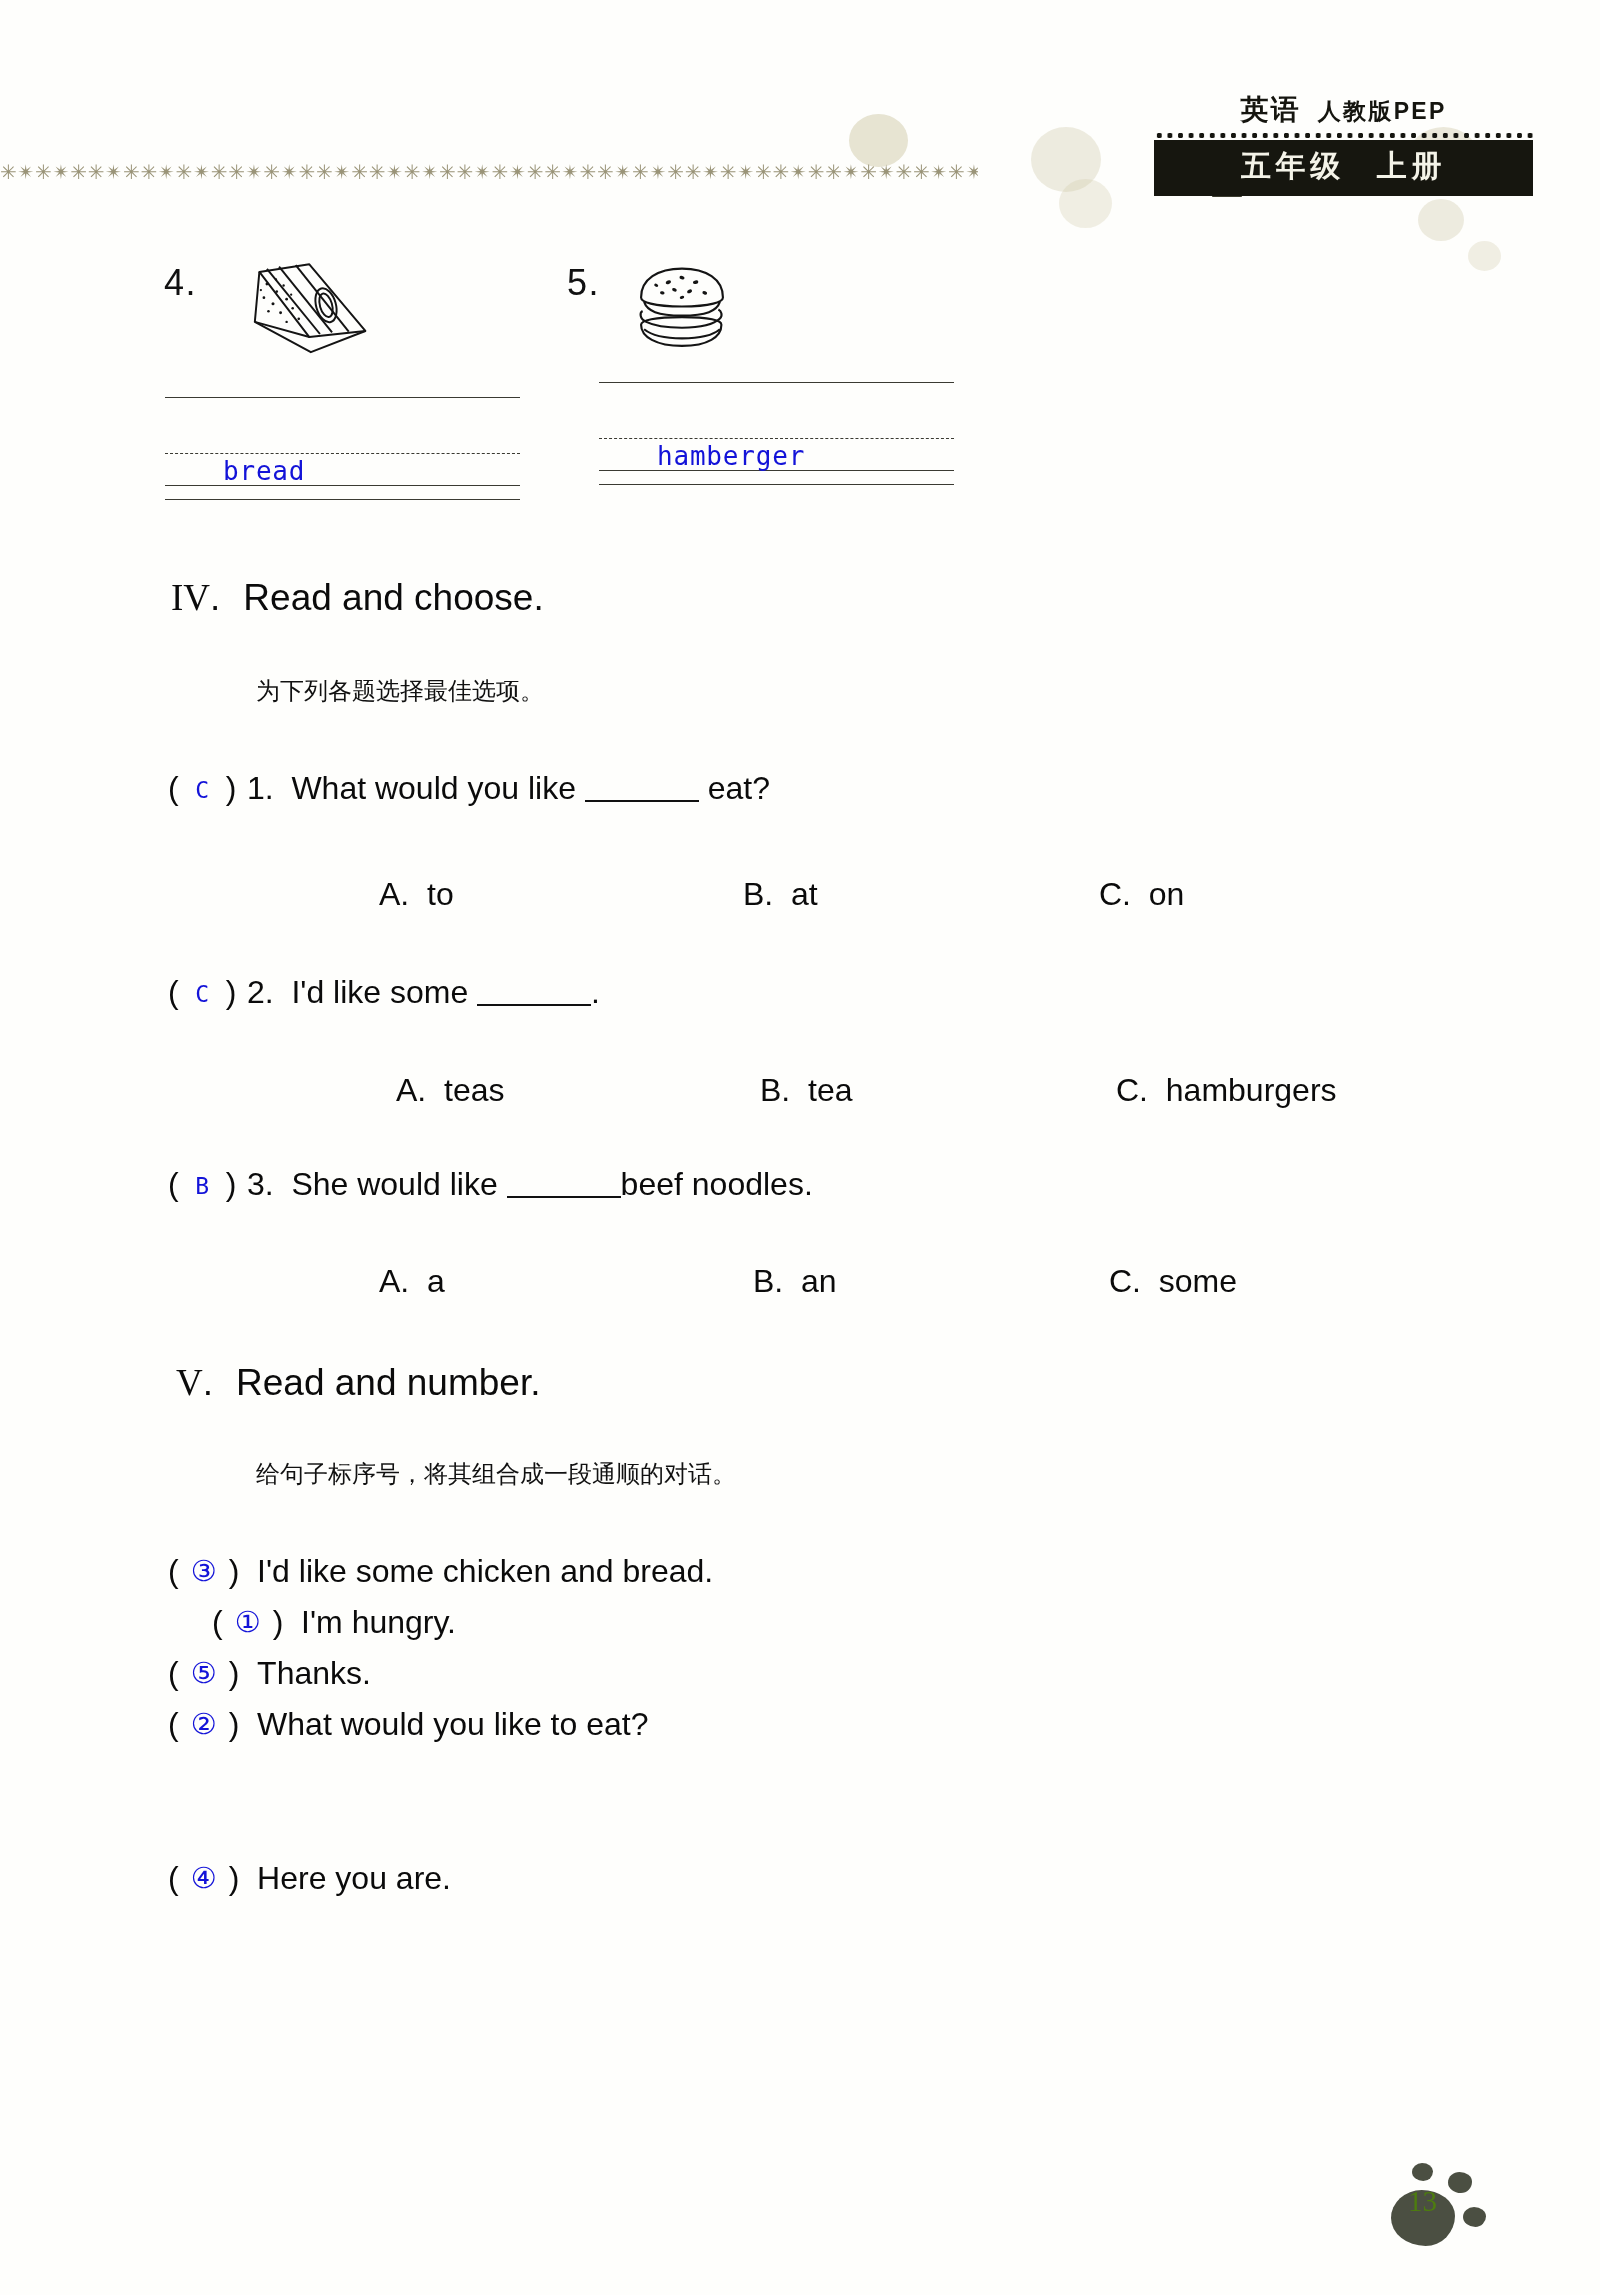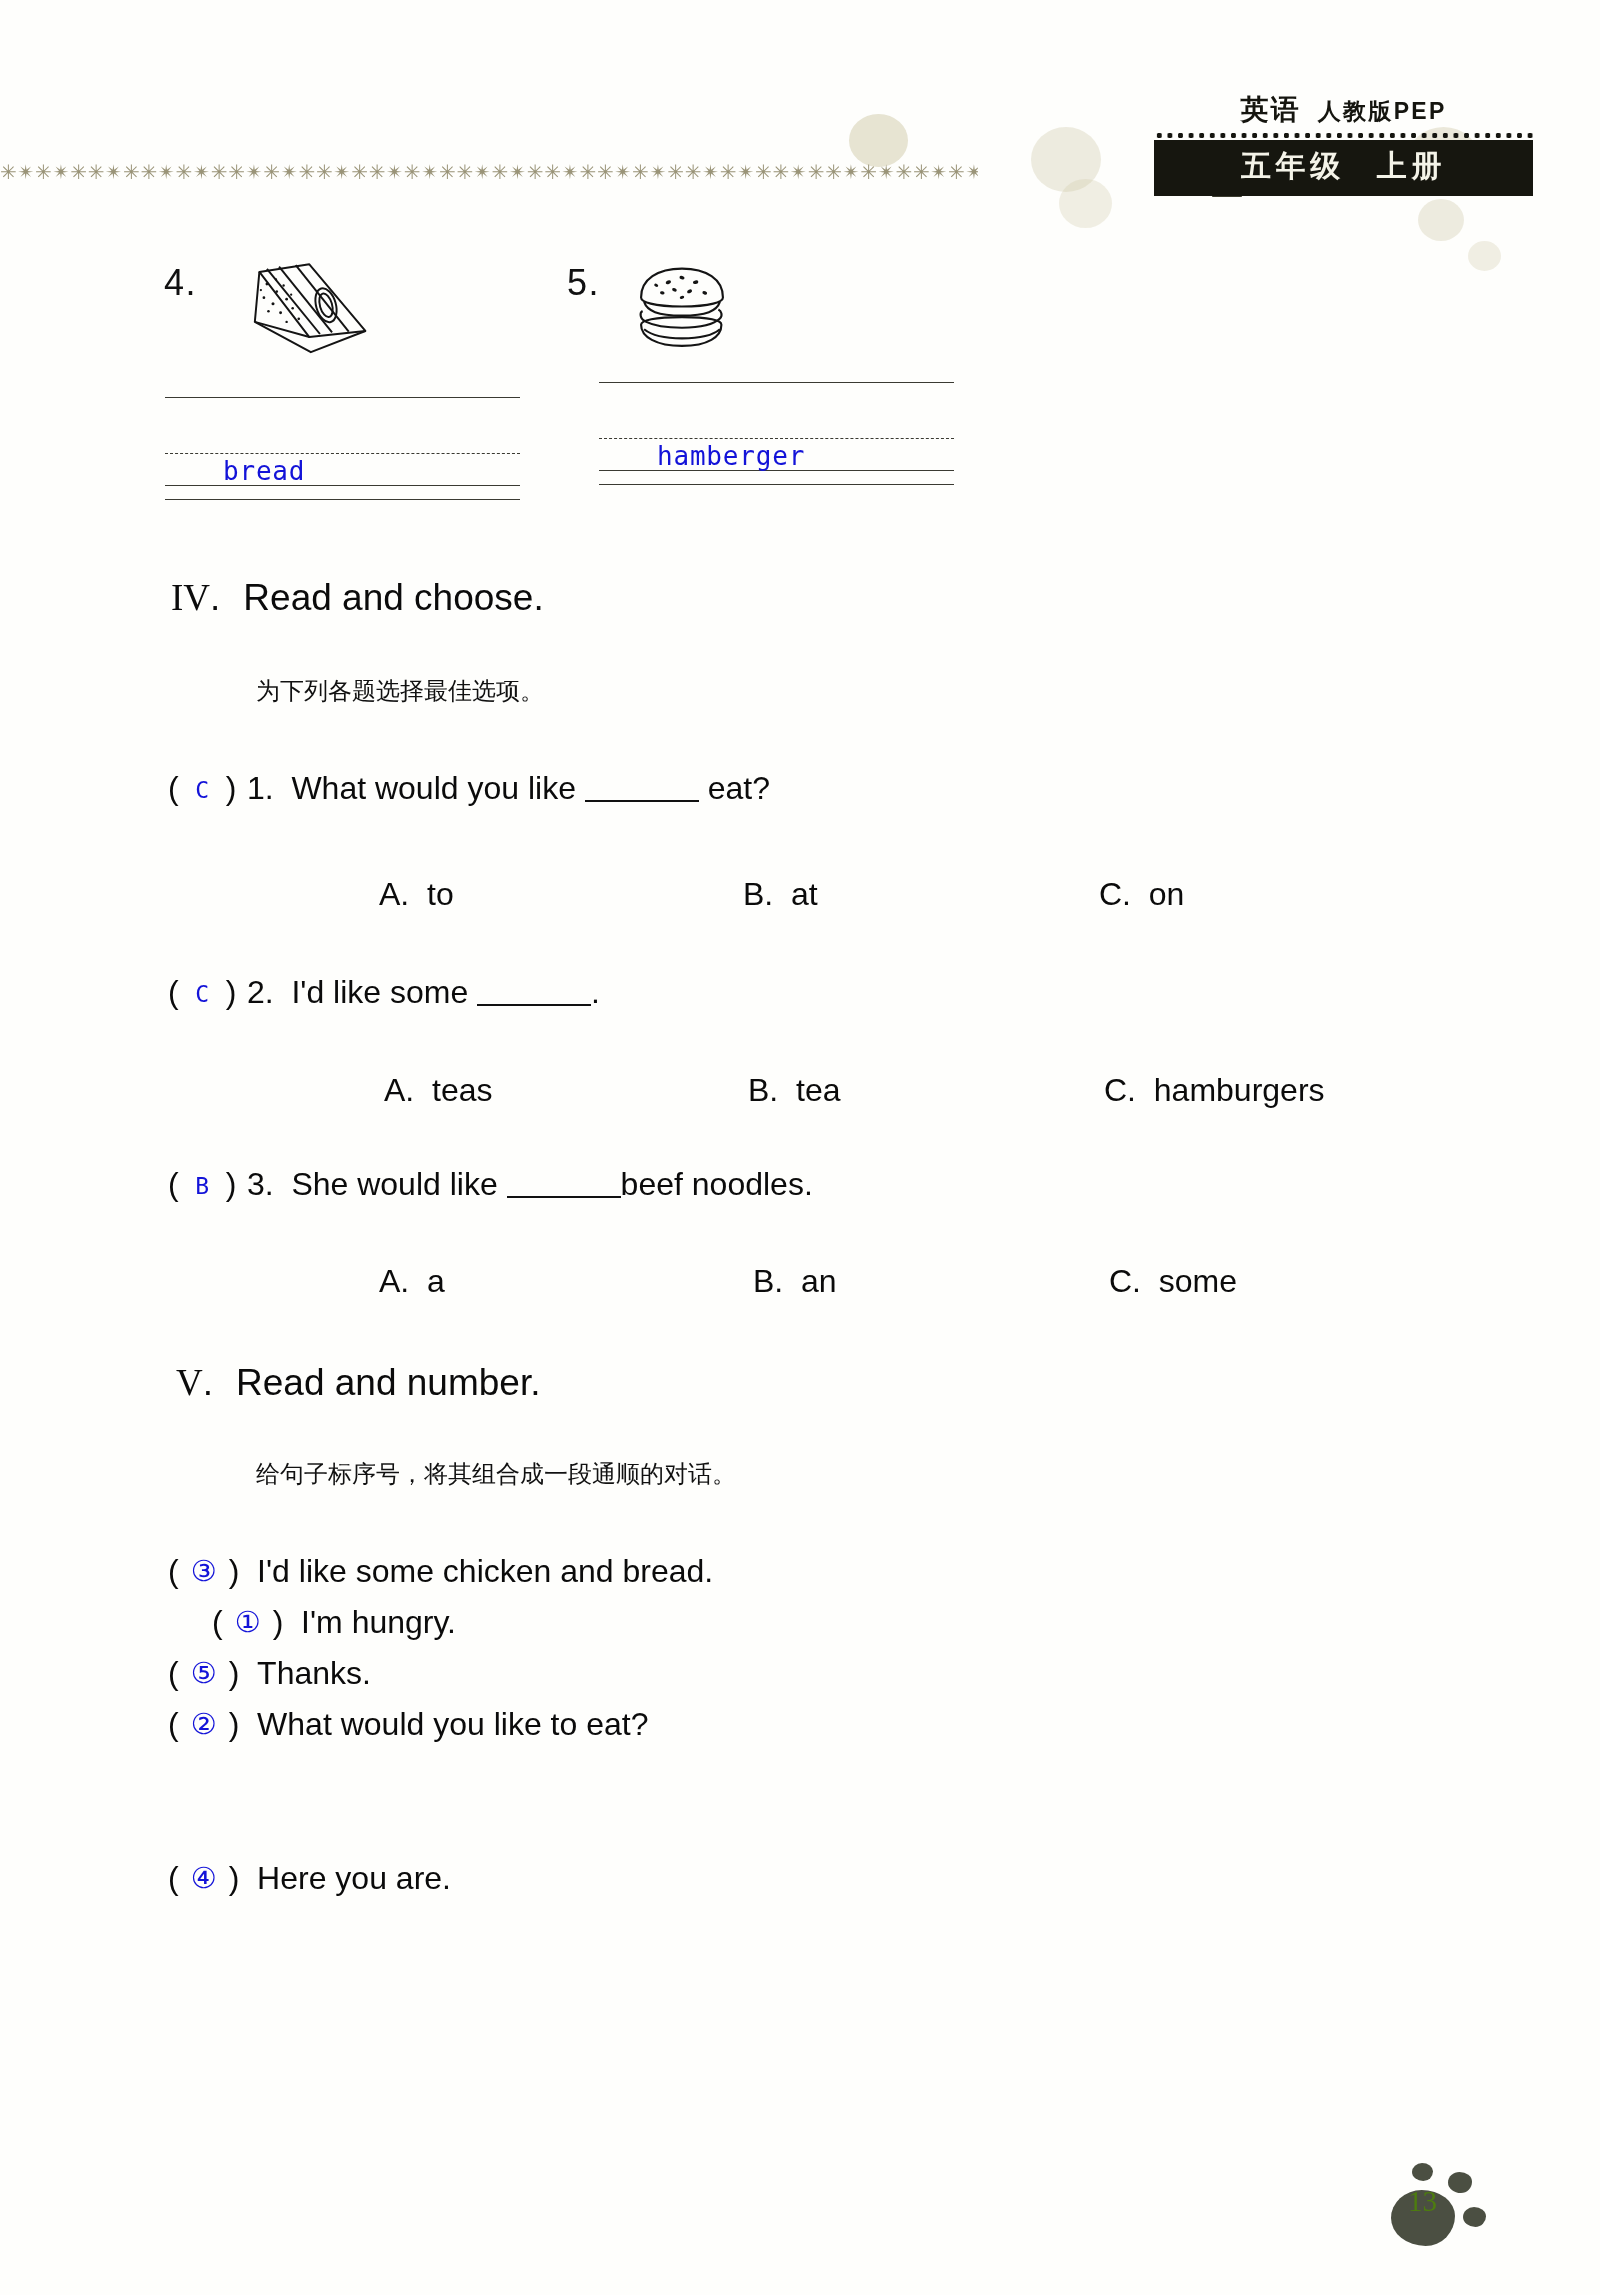--- a/index.html
+++ b/index.html
@@ -329,21 +329,21 @@
   <div class="q-line" style="left:168px;top:770px;">
     <span class="paren">(</span><span class="pick">C</span><span class="paren">)</span><span class="qnum">1.</span>&nbsp;&nbsp;<span>What would you like</span>&nbsp;<span class="blank" style="width:114px;"></span>&nbsp;<span>eat?</span>
   </div>
   <div class="opt-row" style="left:379px;top:868px;">
     <span class="opt" style="width:364px;margin-top:8px;"><span>A.</span>&nbsp;&nbsp;<span>to</span></span><span class="opt" style="width:356px;"><span>B.</span>&nbsp;&nbsp;<span>at</span></span><span class="opt"><span>C.</span>&nbsp;&nbsp;<span>on</span></span>
   </div>
 
   <div class="q-line" style="left:168px;top:974px;">
     <span class="paren">(</span><span class="pick">C</span><span class="paren">)</span><span class="qnum">2.</span>&nbsp;&nbsp;<span>I'd like some</span>&nbsp;<span class="blank" style="width:114px;"></span><span>.</span>
   </div>
-  <div class="opt-row" style="left:384px;top:1072px;">
+  <div class="opt-row" style="left:396px;top:1072px;">
     <span class="opt" style="width:364px;"><span>A.</span>&nbsp;&nbsp;<span>teas</span></span><span class="opt" style="width:356px;"><span>B.</span>&nbsp;&nbsp;<span>tea</span></span><span class="opt"><span>C.</span>&nbsp;&nbsp;<span>hamburgers</span></span>
   </div>
 
   <div class="q-line" style="left:168px;top:1166px;">
     <span class="paren">(</span><span class="pick">B</span><span class="paren">)</span><span class="qnum">3.</span>&nbsp;&nbsp;<span>She would like</span>&nbsp;<span class="blank" style="width:114px;"></span><span>beef noodles.</span>
   </div>
   <div class="opt-row" style="left:379px;top:1263px;">
     <span class="opt" style="width:364px;"><span>A.</span>&nbsp;&nbsp;<span>a</span></span><span class="opt" style="width:356px;margin-left:10px;"><span>B.</span>&nbsp;&nbsp;<span>an</span></span><span class="opt"><span>C.</span>&nbsp;&nbsp;<span>some</span></span>
   </div>
 

